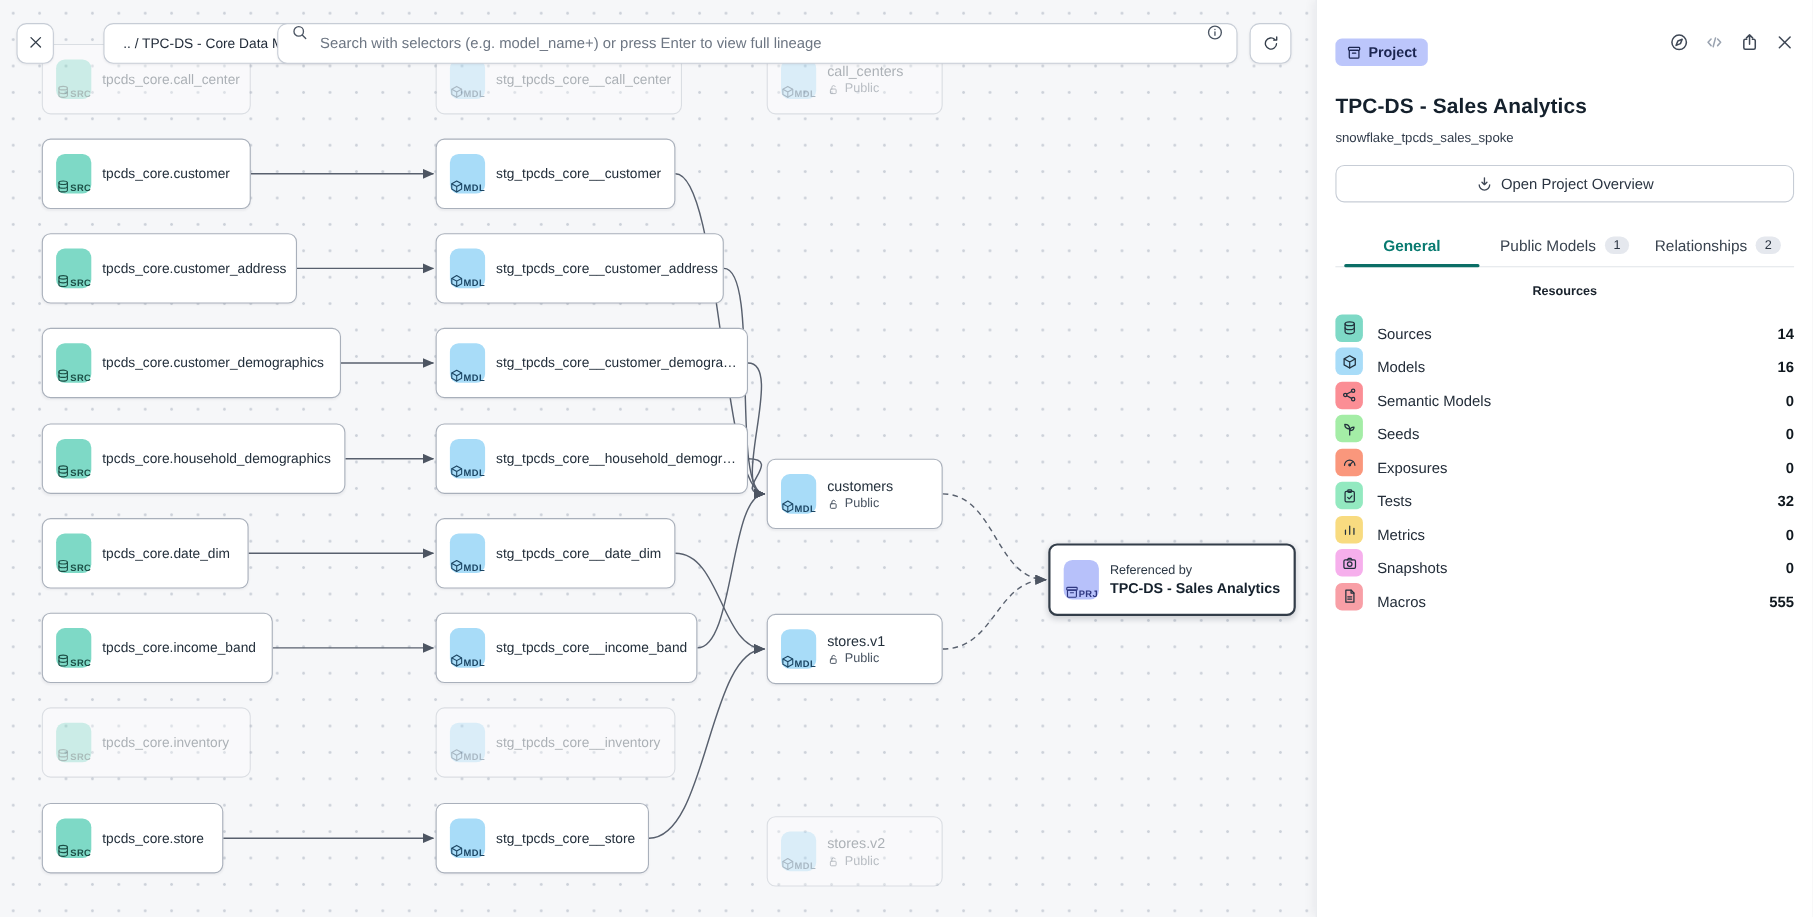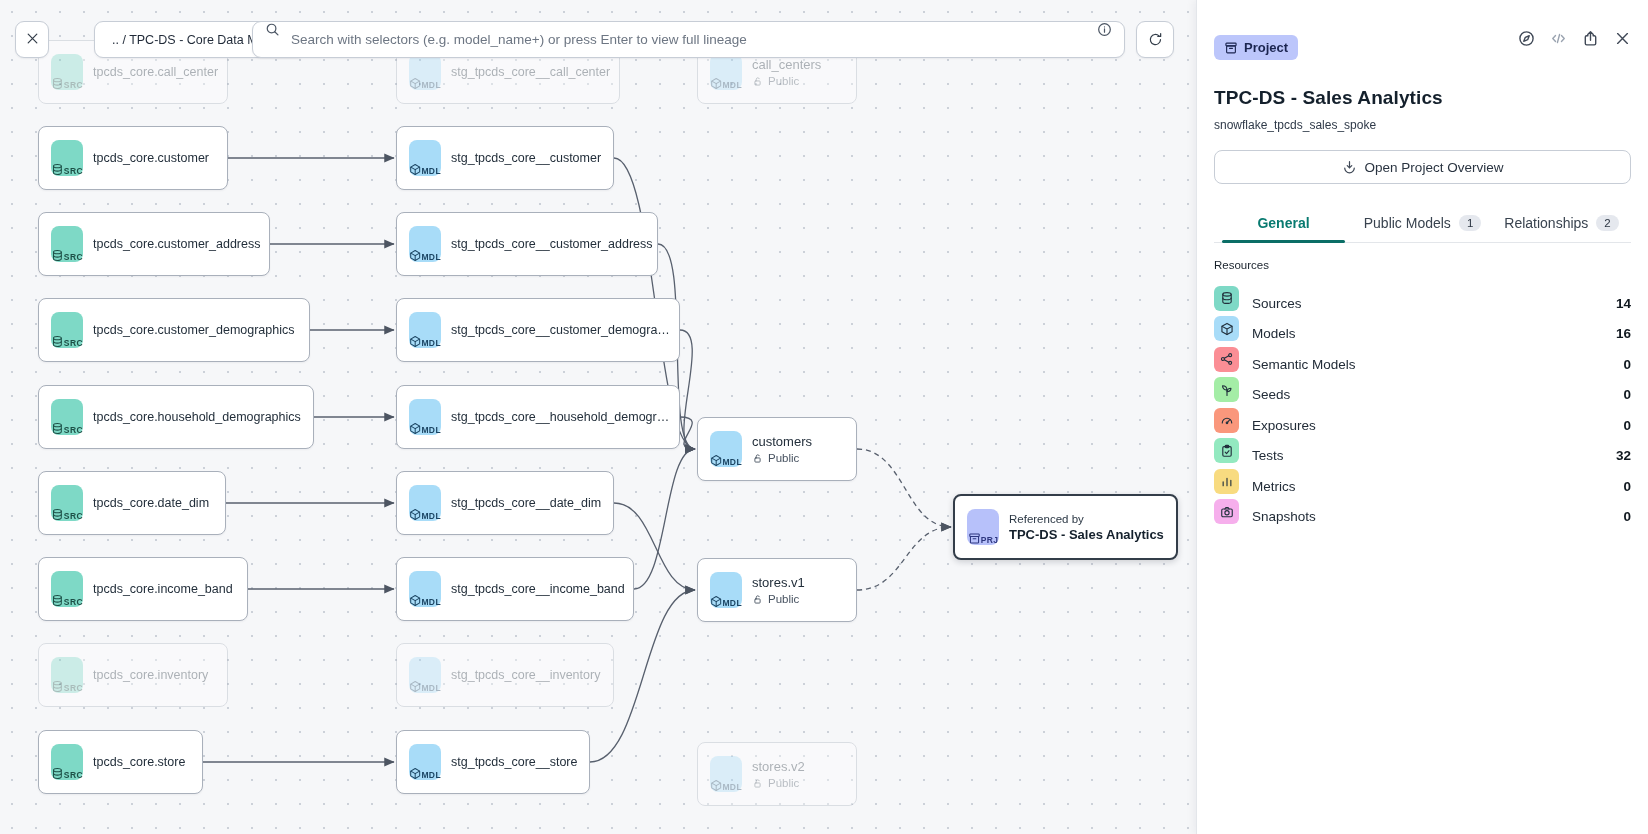--- a/index.html
+++ b/index.html
@@ -68,21 +68,21 @@
                 border-radius:8px;display:flex;align-items:center;justify-content:center;gap:8px;
                 font-family:"Liberation Sans",sans-serif;font-size:13.5px;color:#2a3441;cursor:pointer;}
   .overview-btn svg{width:15px;height:15px;color:#3f4856;}
   .tabs{margin-top:22px;display:flex;border-bottom:1px solid #e3e6ea;}
   .tab{flex:1;display:flex;align-items:center;justify-content:center;gap:8px;
        padding:9px 0 11px;font-size:14px;color:#39434f;cursor:pointer;position:relative;}
   .tab.active{color:#087a70;font-weight:700;}
   .tab.active::after{content:"";position:absolute;left:8px;right:8px;bottom:-1px;height:3px;
                      background:#0b6e66;border-radius:2px;}
   .tab-badge{background:#e5e8ee;color:#2a3441;font-size:11.5px;padding:2px 8px;border-radius:10px;}
-  .res-head{margin-top:16px;font-size:11.5px;font-weight:400;color:#19222c;}
+  .res-head{margin-top:16px;font-size:11.5px;font-weight:700;color:#19222c;text-align:center;}
   .res-row{display:flex;align-items:flex-end;gap:13px;height:30.5px;}
   #resources{margin-top:9px;}
   .res-icon{flex:none;width:25px;height:25px;border-radius:6px;display:flex;align-items:center;
             justify-content:center;color:#22313d;}
   .res-icon svg{width:14px;height:14px;}
   .res-label{flex:1;font-size:13.5px;color:#222c38;}
   .res-value{font-size:13.5px;font-weight:700;color:#10181f;}
 </style>
 </head>
 <body>
@@ -630,15 +630,26 @@
           <span class="res-icon" style="background: rgb(246, 175, 236);">
             <svg width="14" height="14" viewBox="0 0 16 16" fill="none" stroke="currentColor" stroke-width="1.3" stroke-linecap="round" stroke-linejoin="round">
               <rect x="2" y="4.6" width="12" height="8.8" rx="1.4"></rect>
               <circle cx="8" cy="8.9" r="2.4"></circle>
               <path d="M5.6 4.6 6.7 3h2.6l1.1 1.6"></path>
             </svg>
           </span>
           <span class="res-label">Snapshots</span>
           <span class="res-value">0</span>
         </div>
+        <div class="res-row">
+          <span class="res-icon" style="background: rgb(248, 159, 166);">
+            <svg width="14" height="14" viewBox="0 0 16 16" fill="none" stroke="currentColor" stroke-width="1.3" stroke-linecap="round" stroke-linejoin="round">
+              <path d="M4 1.8h5.6L12.4 4.6V14.2H4z"></path>
+              <path d="M9.4 1.8v3h3"></path>
+              <path d="M6 8.6h4M6 11h4"></path>
+            </svg>
+          </span>
+          <span class="res-label">Macros</span>
+          <span class="res-value">555</span>
+        </div>
       </div>
   </aside>
 </div>
 
 </body></html>

